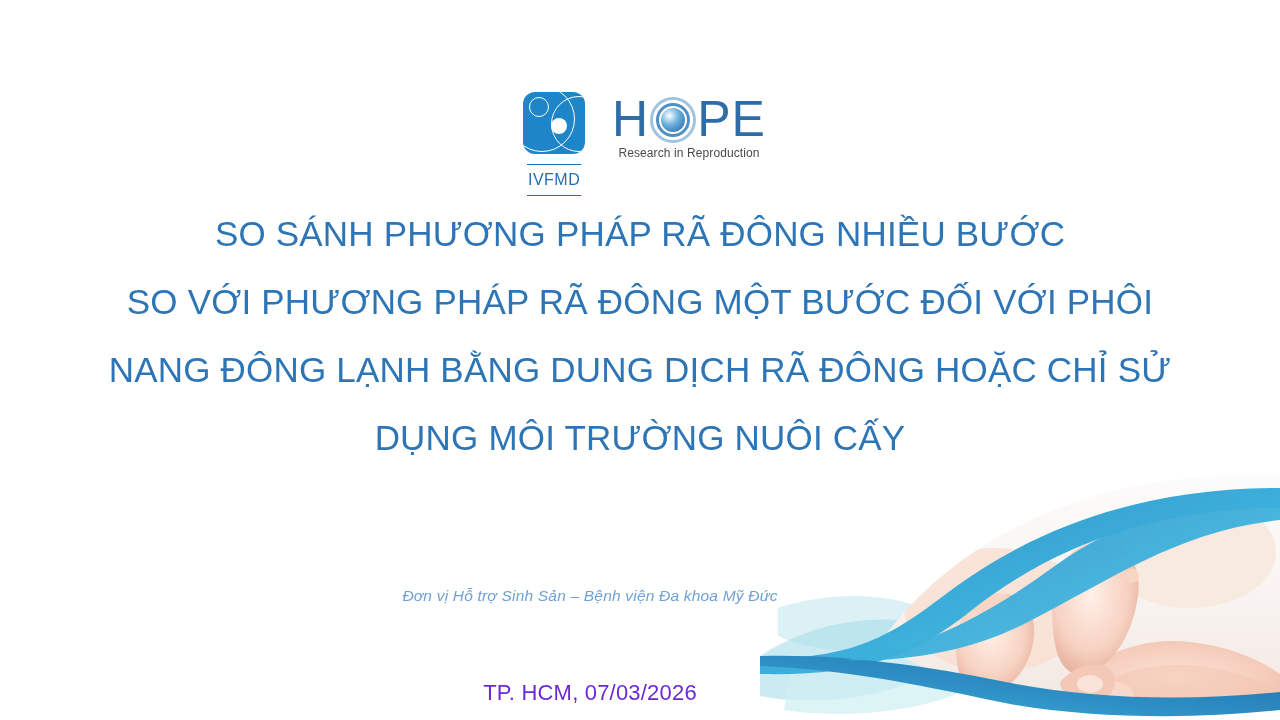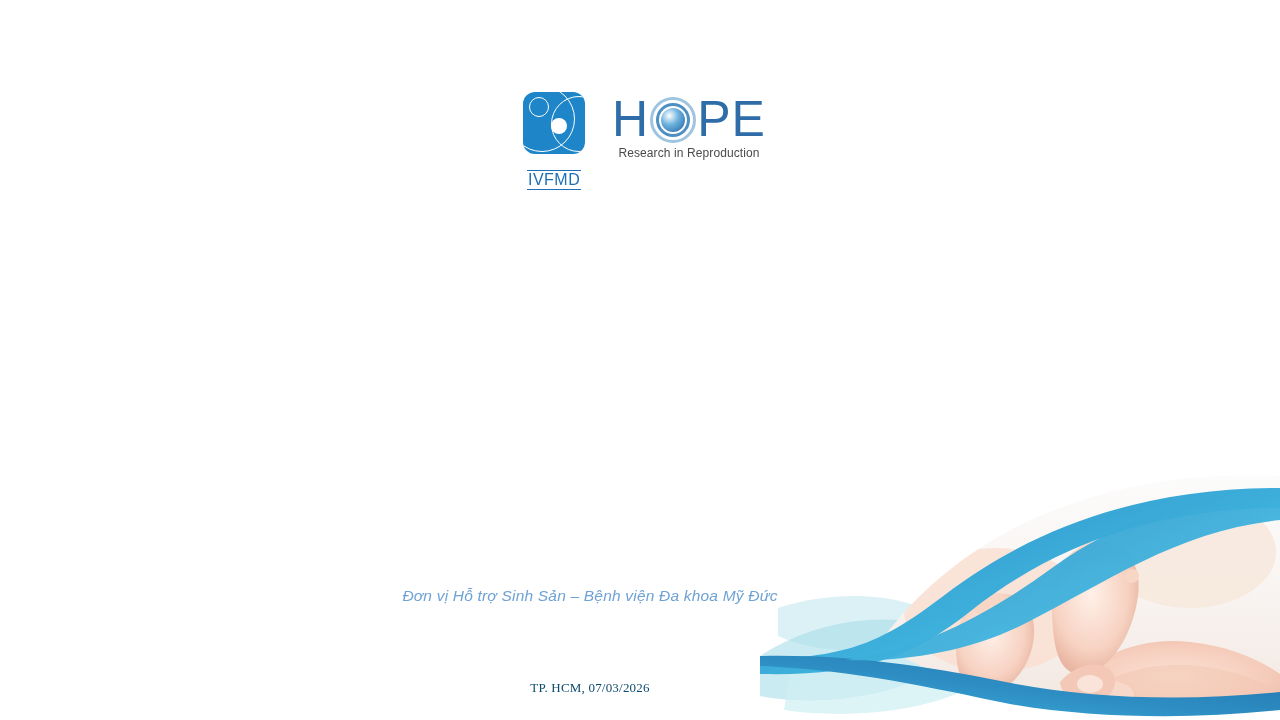--- a/index.html
+++ b/index.html
@@ -74,27 +74,27 @@
   .ivfmd-mark .dot {
     position: absolute;
     left: 28px;
     top: 26px;
     width: 16px;
     height: 16px;
     border-radius: 50%;
     background: #ffffff;
   }
   .ivfmd-name {
-    margin-top: 16px;
+    margin-top: 10px;
     font-size: 16px;
     letter-spacing: 0.5px;
     color: #1D6FB8;
     border-top: 1.5px solid #1D6FB8;
     border-bottom: 1.5px solid #1D6FB8;
-    padding: 0 1px;
+    padding: 6px 1px;
     line-height: 1.15;
     text-align: right;
   }
 
   .hope {
     display: flex;
     flex-direction: column;
     align-items: center;
     margin-top: 4px;
   }
@@ -178,24 +178,23 @@
     font-size: 15.5px;
     letter-spacing: 0.2px;
     font-style: italic;
   }
   .date {
     position: absolute;
     top: 680px;
     left: 40px;
     width: 1100px;
     text-align: center;
-    color: #0c4a6e;
-    font-size: 13px;
+    color: #6d28d9;
+    font-size: 22px;
     letter-spacing: 0.2px;
-    font-family: Liberation Serif, serif;
   }
 
   
   .decor {
     position: absolute;
     right: 0;
     bottom: 0;
     width: 520px;
     height: 260px;
     pointer-events: none;
@@ -227,20 +226,26 @@
           <span class="e2"></span>
           <span class="e3"></span>
         </span>
         <span>PE</span>
       </div>
       <div class="hope-sub">Research in Reproduction</div>
     </div>
 
   </div>
 
+  <div class="title">
+    <span class="tl">SO SÁNH PHƯƠNG PHÁP RÃ ĐÔNG NHIỀU BƯỚC</span>
+    <span class="tl">SO VỚI PHƯƠNG PHÁP RÃ ĐÔNG MỘT BƯỚC ĐỐI VỚI PHÔI</span>
+    <span class="tl">NANG ĐÔNG LẠNH BẰNG DUNG DỊCH RÃ ĐÔNG HOẶC CHỈ SỬ</span>
+    <span class="tl">DỤNG MÔI TRƯỜNG NUÔI CẤY</span>
+  </div>
 
   <div class="affil">Đơn vị Hỗ trợ Sinh Sản – Bệnh viện Đa khoa Mỹ Đức</div>
   <div class="date">TP. HCM, 07/03/2026</div>
 
   <div class="decor">
     <svg width="520" height="260" viewBox="0 0 520 260" xmlns="http://www.w3.org/2000/svg">
       <defs>
         <linearGradient id="ribbonGrad" x1="0" y1="1" x2="1" y2="0">
           <stop offset="0%" stop-color="#3FB3DE"></stop>
           <stop offset="45%" stop-color="#2E8FC4"></stop>

